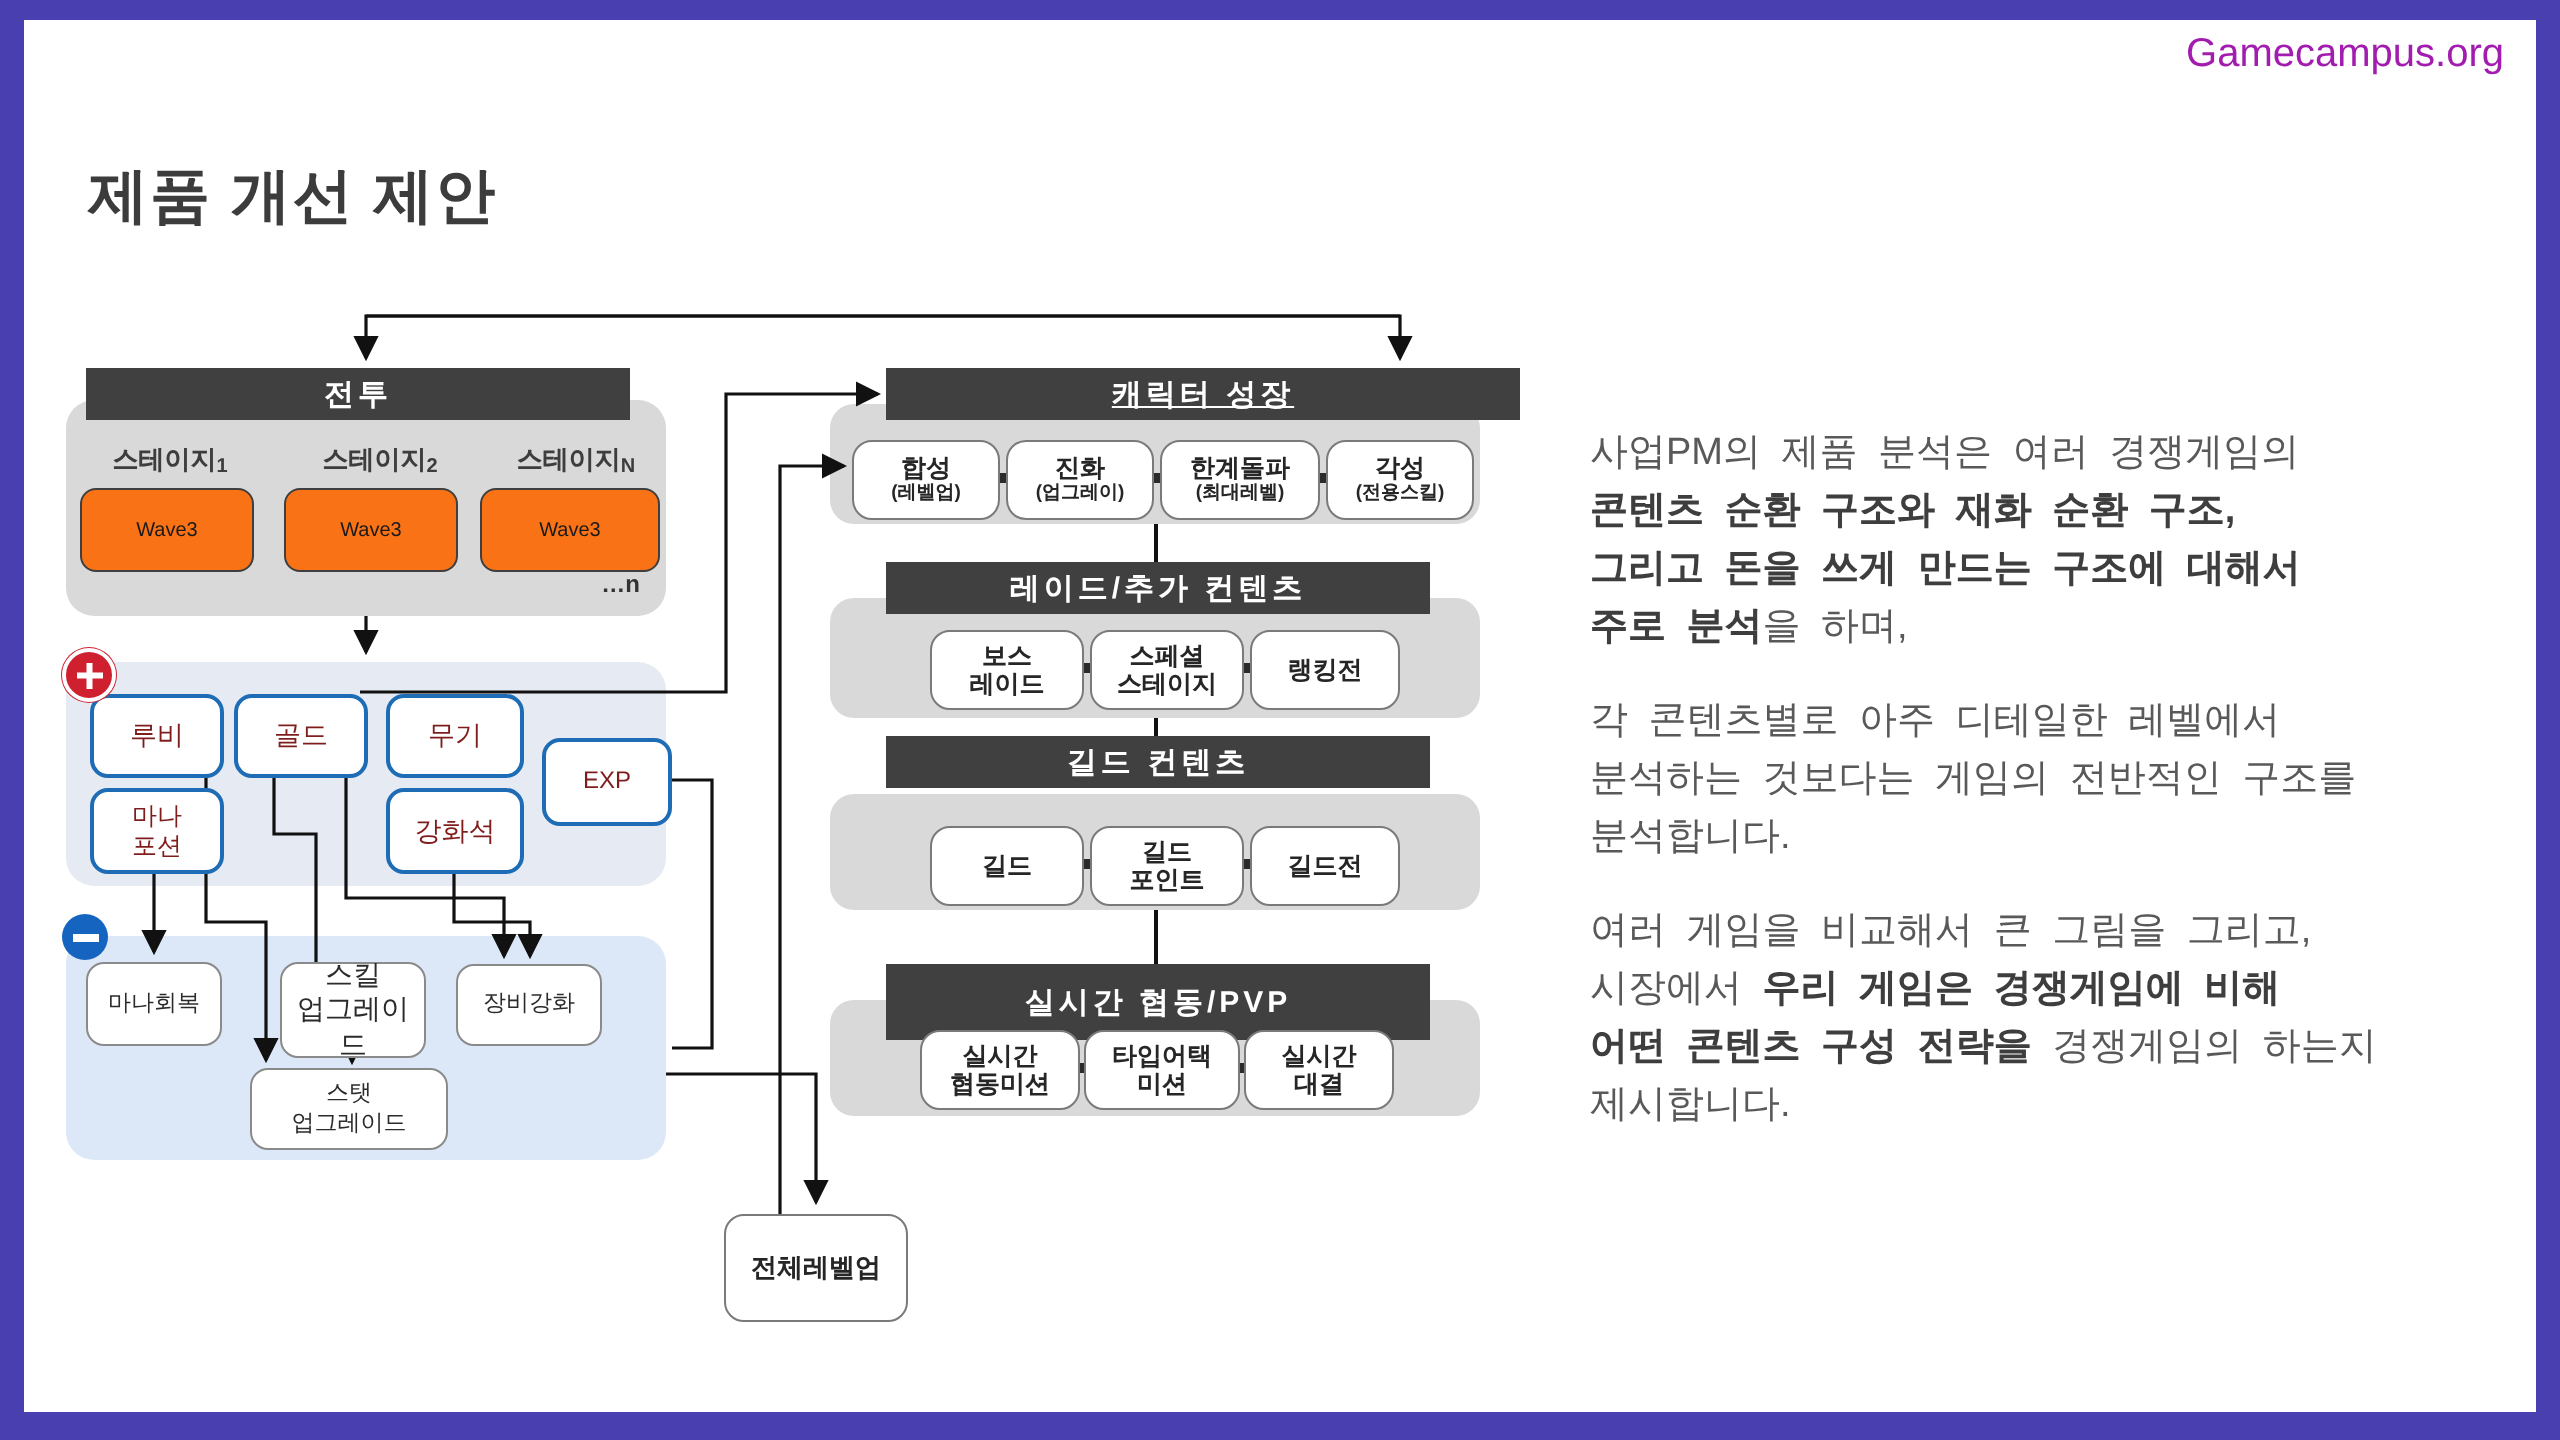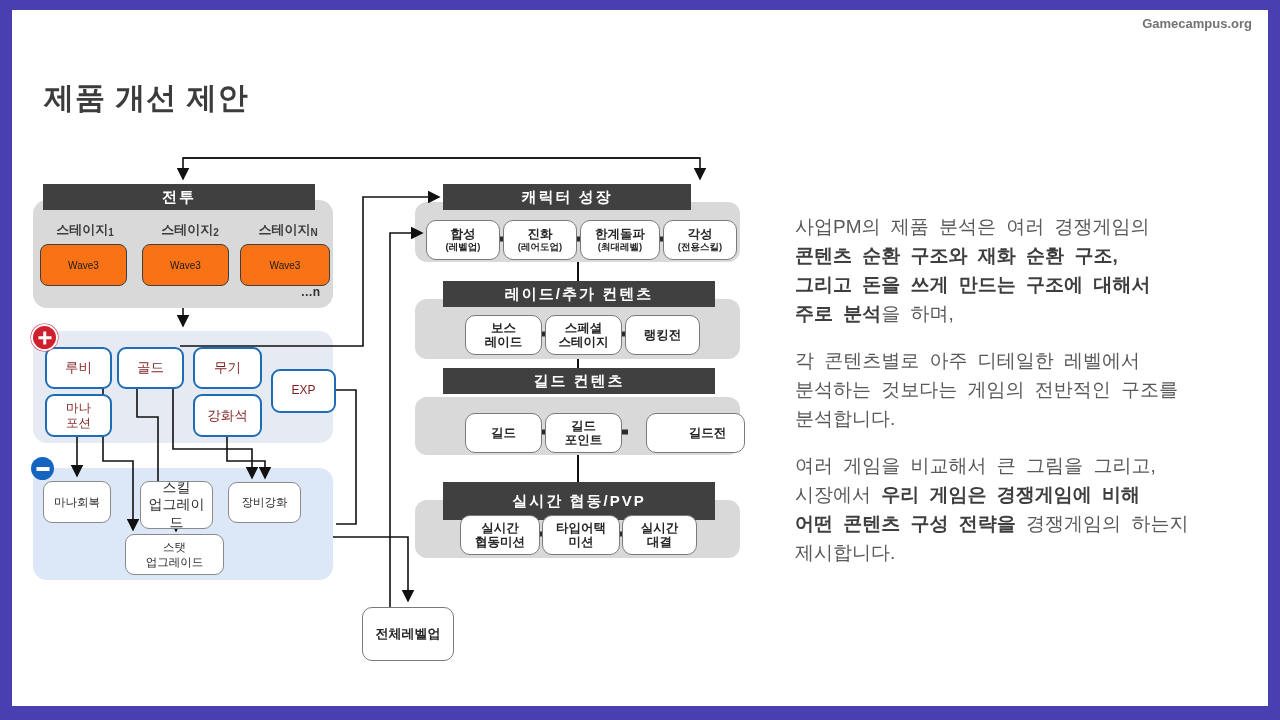--- a/index.html
+++ b/index.html
@@ -1,21 +1,21 @@
 <!DOCTYPE html>
 <html><head>
 <meta charset="utf-8">
 <style>
   html,body{margin:0;padding:0;}
   #stage{position:relative;width:1280px;height:720px;background:#4a3fb0;overflow:hidden;
          font-family:"Liberation Sans","DejaVu Sans",sans-serif;}
   #slide{position:absolute;left:12px;top:10px;right:12px;bottom:14px;background:#ffffff;}
   .abs{position:absolute;}
   
-  .brand{font-size:13px;color:#737373;font-weight:700;}
+  .brand{font-size:20px;color:#a21caf;font-weight:400;}
   .title{font-size:30px;font-weight:700;color:#3c3c3c;letter-spacing:1px;}
   
   .hdr{background:#404040;color:#ffffff;font-weight:700;font-size:15px;letter-spacing:2px;
        display:flex;align-items:center;justify-content:center;z-index:3;}
   .body-gray{background:#d9d9d9;border-radius:14px;z-index:1;}
   .body-blue1{background:#e6eaf3;border-radius:14px;z-index:1;}
   .body-blue2{background:#dce8f7;border-radius:14px;z-index:1;}
   .pre{white-space:pre-line;}
   .stage-lbl{font-size:13px;font-weight:600;color:#3d3d3d;text-align:center;z-index:3;}
   .stage-num{font-size:10px;position:relative;top:2px;}
@@ -123,28 +123,28 @@
   <div class="abs sinkbox pre" style="left:140px;top:481px;width:71px;height:46px;font-size:14px;">스킬
 업그레이
 드</div>
   <div class="abs sinkbox" style="left:228px;top:482px;width:71px;height:39px;">장비강화</div>
   <div class="abs sinkbox pre" style="left:125px;top:534px;width:97px;height:39px;">스탯
 업그레이드</div>
 
   <div class="abs gbox" style="left:362px;top:607px;width:90px;height:52px;font-size:13px;">전체레벨업</div>
 
   <div class="abs body-gray" style="left:415px;top:202px;width:325px;height:60px;border-radius:12px;"></div>
-  <div class="abs hdr" style="left:443px;top:184px;width:248px;height:26px;">캐릭터 성장</div>
+  <div class="abs hdr" style="left:443px;top:184px;width:317px;height:26px;text-decoration:underline;">캐릭터 성장</div>
   <div class="abs gbox" style="left:426px;top:220px;width:72px;height:38px;">
     <span>합성</span>
     <span class="sub">(레벨업)</span>
   </div>
   <div class="abs gbox" style="left:503px;top:220px;width:72px;height:38px;">
     <span>진화</span>
-    <span class="sub">(레어도업)</span>
+    <span class="sub">(업그레이)</span>
   </div>
   <div class="abs gbox" style="left:580px;top:220px;width:78px;height:38px;">
     <span>한계돌파</span>
     <span class="sub">(최대레벨)</span>
   </div>
   <div class="abs gbox" style="left:663px;top:220px;width:72px;height:38px;">
     <span>각성</span>
     <span class="sub">(전용스킬)</span>
   </div>
 
@@ -154,21 +154,21 @@
 레이드</div>
   <div class="abs gbox pre" style="left:545px;top:315px;width:75px;height:38px;">스페셜
 스테이지</div>
   <div class="abs gbox" style="left:625px;top:315px;width:73px;height:38px;">랭킹전</div>
 
   <div class="abs body-gray" style="left:415px;top:397px;width:325px;height:58px;border-radius:12px;"></div>
   <div class="abs hdr" style="left:443px;top:368px;width:272px;height:26px;">길드 컨텐츠</div>
   <div class="abs gbox" style="left:465px;top:413px;width:75px;height:38px;">길드</div>
   <div class="abs gbox pre" style="left:545px;top:413px;width:75px;height:38px;">길드
 포인트</div>
-  <div class="abs gbox" style="left:646px;top:413px;width:73px;height:38px;padding-left:24px;">길드전</div>
+  <div class="abs gbox" style="left:625px;top:413px;width:73px;height:38px;">길드전</div>
 
   <div class="abs body-gray" style="left:415px;top:500px;width:325px;height:58px;border-radius:12px;"></div>
   <div class="abs hdr" style="left:443px;top:482px;width:272px;height:38px;">실시간 협동/PVP</div>
   <div class="abs gbox pre" style="left:460px;top:515px;width:78px;height:38px;">실시간
 협동미션</div>
   <div class="abs gbox pre" style="left:542px;top:515px;width:76px;height:38px;">타입어택
 미션</div>
   <div class="abs gbox pre" style="left:622px;top:515px;width:73px;height:38px;">실시간
 대결</div>
 

